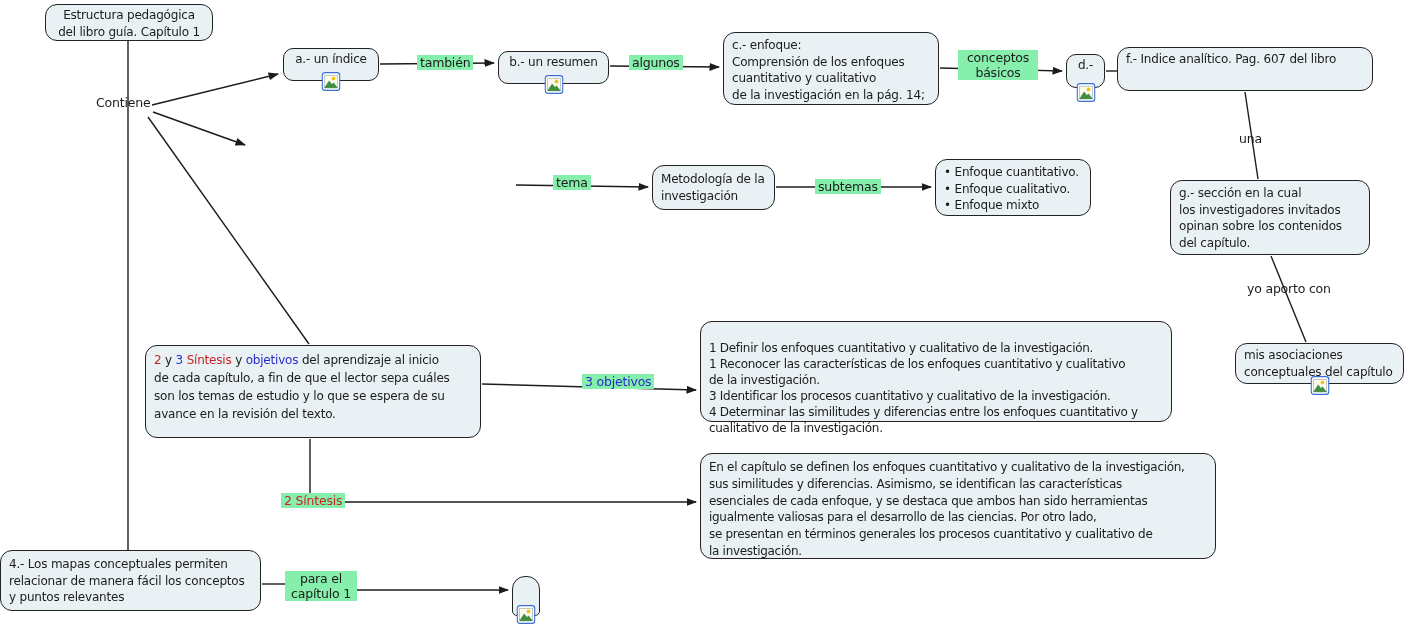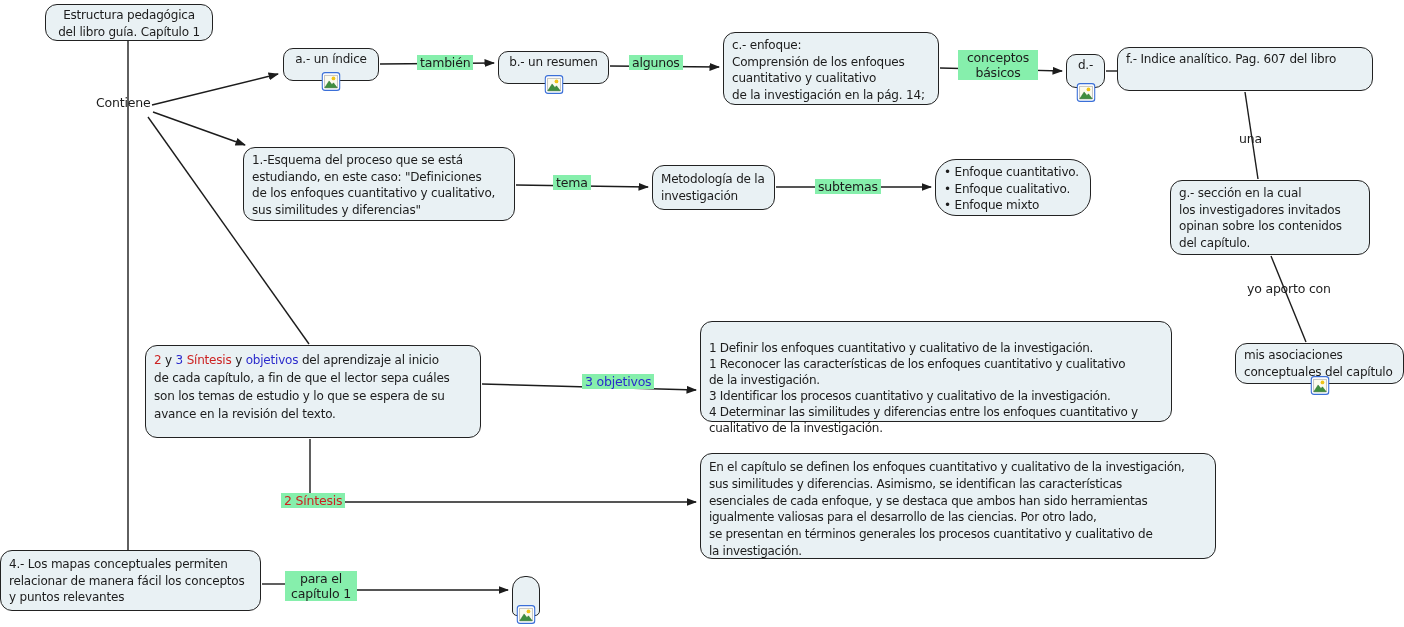--- a/index.html
+++ b/index.html
@@ -134,33 +134,27 @@
     <div class="ln">mis asociaciones</div>
     <div class="ln">conceptuales del capítulo</div>
     <svg class="rsrc" style="bottom:-12px;" viewBox="0 0 20 20">
       <rect x="0.7" y="0.7" width="18.6" height="18.6" rx="3" fill="#ffffff" stroke="#3a6fd8" stroke-width="1.4"></rect>
       <rect x="3.4" y="3.4" width="13.2" height="13.2" fill="#fbfbee" stroke="#999999" stroke-width="0.6"></rect>
       <circle cx="12.6" cy="6.8" r="2" fill="#f0c419"></circle>
       <path d="M3.4 16.6 L8 9.4 L11 13.2 L12.6 11.4 L16.6 16.6 Z" fill="#3f8f3f" stroke="#2c6e2c" stroke-width="0.5"></path>
     </svg>
   </div>
 
-  <div class="node" style="left:243px;top:147px;width:272px;height:74px;">
-    <div class="ln">1.-Esquema del proceso que se está</div>
-    <div class="ln">estudiando, en este caso: "Definiciones</div>
-    <div class="ln">de los enfoques cuantitativo y cualitativo,</div>
-    <div class="ln">sus similitudes y diferencias"</div>
-  </div>
 
   <div class="node" style="left:652px;top:165px;width:123px;height:45px;padding-top:5px;">
     <div class="ln">Metodología de la</div>
     <div class="ln">investigación</div>
   </div>
 
-  <div class="node" style="left:935px;top:159px;width:156px;height:57px;padding-top:4px;border-radius:21px;">
+  <div class="node" style="left:935px;top:159px;width:156px;height:57px;padding-top:4px;">
     <div class="bullet-row"><span>•</span> <span>Enfoque cuantitativo.</span></div>
     <div class="bullet-row"><span>•</span> <span>Enfoque cualitativo.</span></div>
     <div class="bullet-row"><span>•</span> <span>Enfoque mixto</span></div>
   </div>
 
   <div class="node" style="left:145px;top:345px;width:336px;height:93px;line-height:18px;padding-top:5px;">
     <div class="ln">
       <span class="c-red">2</span><span> y </span><span class="c-blue">3</span><span>  </span><span class="c-red">Síntesis</span><span> y </span><span class="c-blue">objetivos</span><span> del aprendizaje al inicio</span>
     </div>
     <div class="ln">de cada capítulo, a fin de que el lector sepa cuáles</div>

